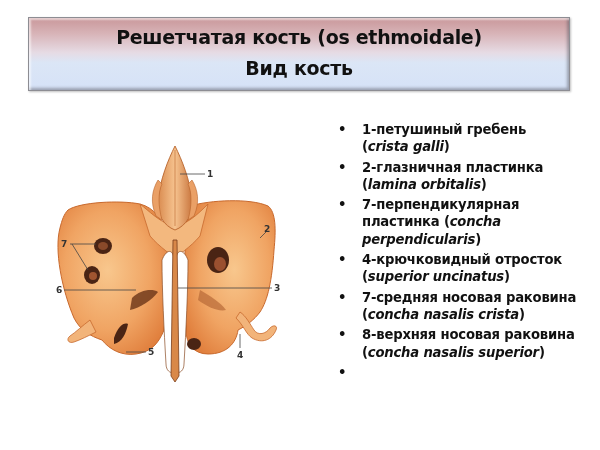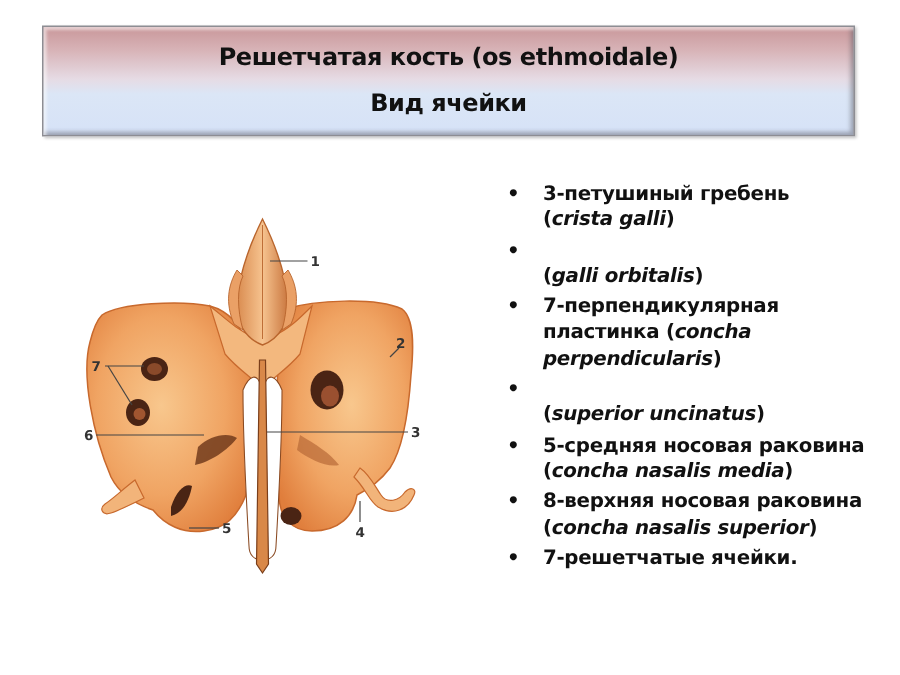--- a/index.html
+++ b/index.html
@@ -11,21 +11,21 @@
   .title-box {
     position: absolute; left: 28px; top: 17px; width: 542px; height: 74px;
     background: linear-gradient(to bottom, #c9979a 0%, #d8b4b8 22%, #e6dbe4 48%, #dbe6f6 62%, #d6e2f7 100%);
     border: 1px solid #8d8d93;
     box-shadow: inset 2px 2px 2px rgba(255,255,255,0.55), inset -2px -2px 3px rgba(80,80,90,0.45), 1px 1px 2px rgba(0,0,0,0.25);
     text-align: center;
     box-sizing: border-box;
     padding-top: 4px;
   }
   .title-line1, .title-line2 {
-    display: block; font-weight: bold; color: #111; font-size: 16px; line-height: 31px;
+    display: block; font-weight: bold; color: #111; font-size: 19px; line-height: 31px;
     letter-spacing: -0.3px;
   }
   .figure { position: absolute; left: 40px; top: 140px; width: 270px; height: 250px; }
   .figure svg { width: 100%; height: 100%; display: block; }
   .callout-num { font-family: "DejaVu Sans", sans-serif; font-size: 9px; font-weight: bold; fill: #333; }
   .legend {
     position: absolute; left: 336px; top: 121px; width: 260px;
     list-style: none; margin: 0; padding: 0;
   }
   .legend-item {
@@ -36,21 +36,21 @@
   .legend-item .bullet {
     position: absolute; left: 2px; top: 0; font-weight: bold;
   }
   .legend-item .latin { font-style: italic; }
 </style>
 </head>
 <body>
 
 <div class="title-box">
   <span class="title-line1">Решетчатая кость (os ethmoidale)</span>
-  <span class="title-line2">Вид ячейки</span>
+  <span class="title-line2">Вид кость</span>
 </div>
 
 <div class="figure">
   <svg viewBox="0 0 270 250" xmlns="http://www.w3.org/2000/svg">
     <defs>
       <radialGradient id="boneL" cx="45%" cy="45%" r="65%">
         <stop offset="0%" stop-color="#f8c78d"></stop>
         <stop offset="60%" stop-color="#f0a463"></stop>
         <stop offset="100%" stop-color="#e07e3c"></stop>
       </radialGradient>
@@ -115,39 +115,38 @@
       <text class="callout-num" x="108" y="215">5</text>
       <text class="callout-num" x="16" y="153">6</text>
       <text class="callout-num" x="21" y="107">7</text>
     </g>
   </svg>
 </div>
 
 <ul class="legend">
   <li class="legend-item">
     <span class="bullet">•</span>
-    <span>3-петушиный гребень</span><br><span>(</span><span class="latin">crista galli</span><span>)</span>
+    <span>1-петушиный гребень</span><br><span>(</span><span class="latin">crista galli</span><span>)</span>
   </li>
   <li class="legend-item">
     <span class="bullet">•</span>
-    <br><span>(</span><span class="latin">galli orbitalis</span><span>)</span>
+    <span>2-глазничная пластинка</span><br><span>(</span><span class="latin">lamina orbitalis</span><span>)</span>
   </li>
   <li class="legend-item">
     <span class="bullet">•</span>
     <span>7-перпендикулярная пластинка</span><span> (</span><span class="latin">concha perpendicularis</span><span>)</span>
   </li>
   <li class="legend-item">
     <span class="bullet">•</span>
-    <br><span>(</span><span class="latin">superior uncinatus</span><span>)</span>
+    <span>4-крючковидный отросток</span><br><span>(</span><span class="latin">superior uncinatus</span><span>)</span>
   </li>
   <li class="legend-item">
     <span class="bullet">•</span>
-    <span>5-средняя носовая раковина</span><span> (</span><span class="latin">concha nasalis media</span><span>)</span>
+    <span>7-средняя носовая раковина</span><span> (</span><span class="latin">concha nasalis crista</span><span>)</span>
   </li>
   <li class="legend-item">
     <span class="bullet">•</span>
     <span>8-верхняя носовая раковина</span><span> (</span><span class="latin">concha nasalis superior</span><span>)</span>
   </li>
   <li class="legend-item">
     <span class="bullet">•</span>
-    <span>7-решетчатые ячейки.</span>
   </li>
 </ul>
 
 </body></html>

